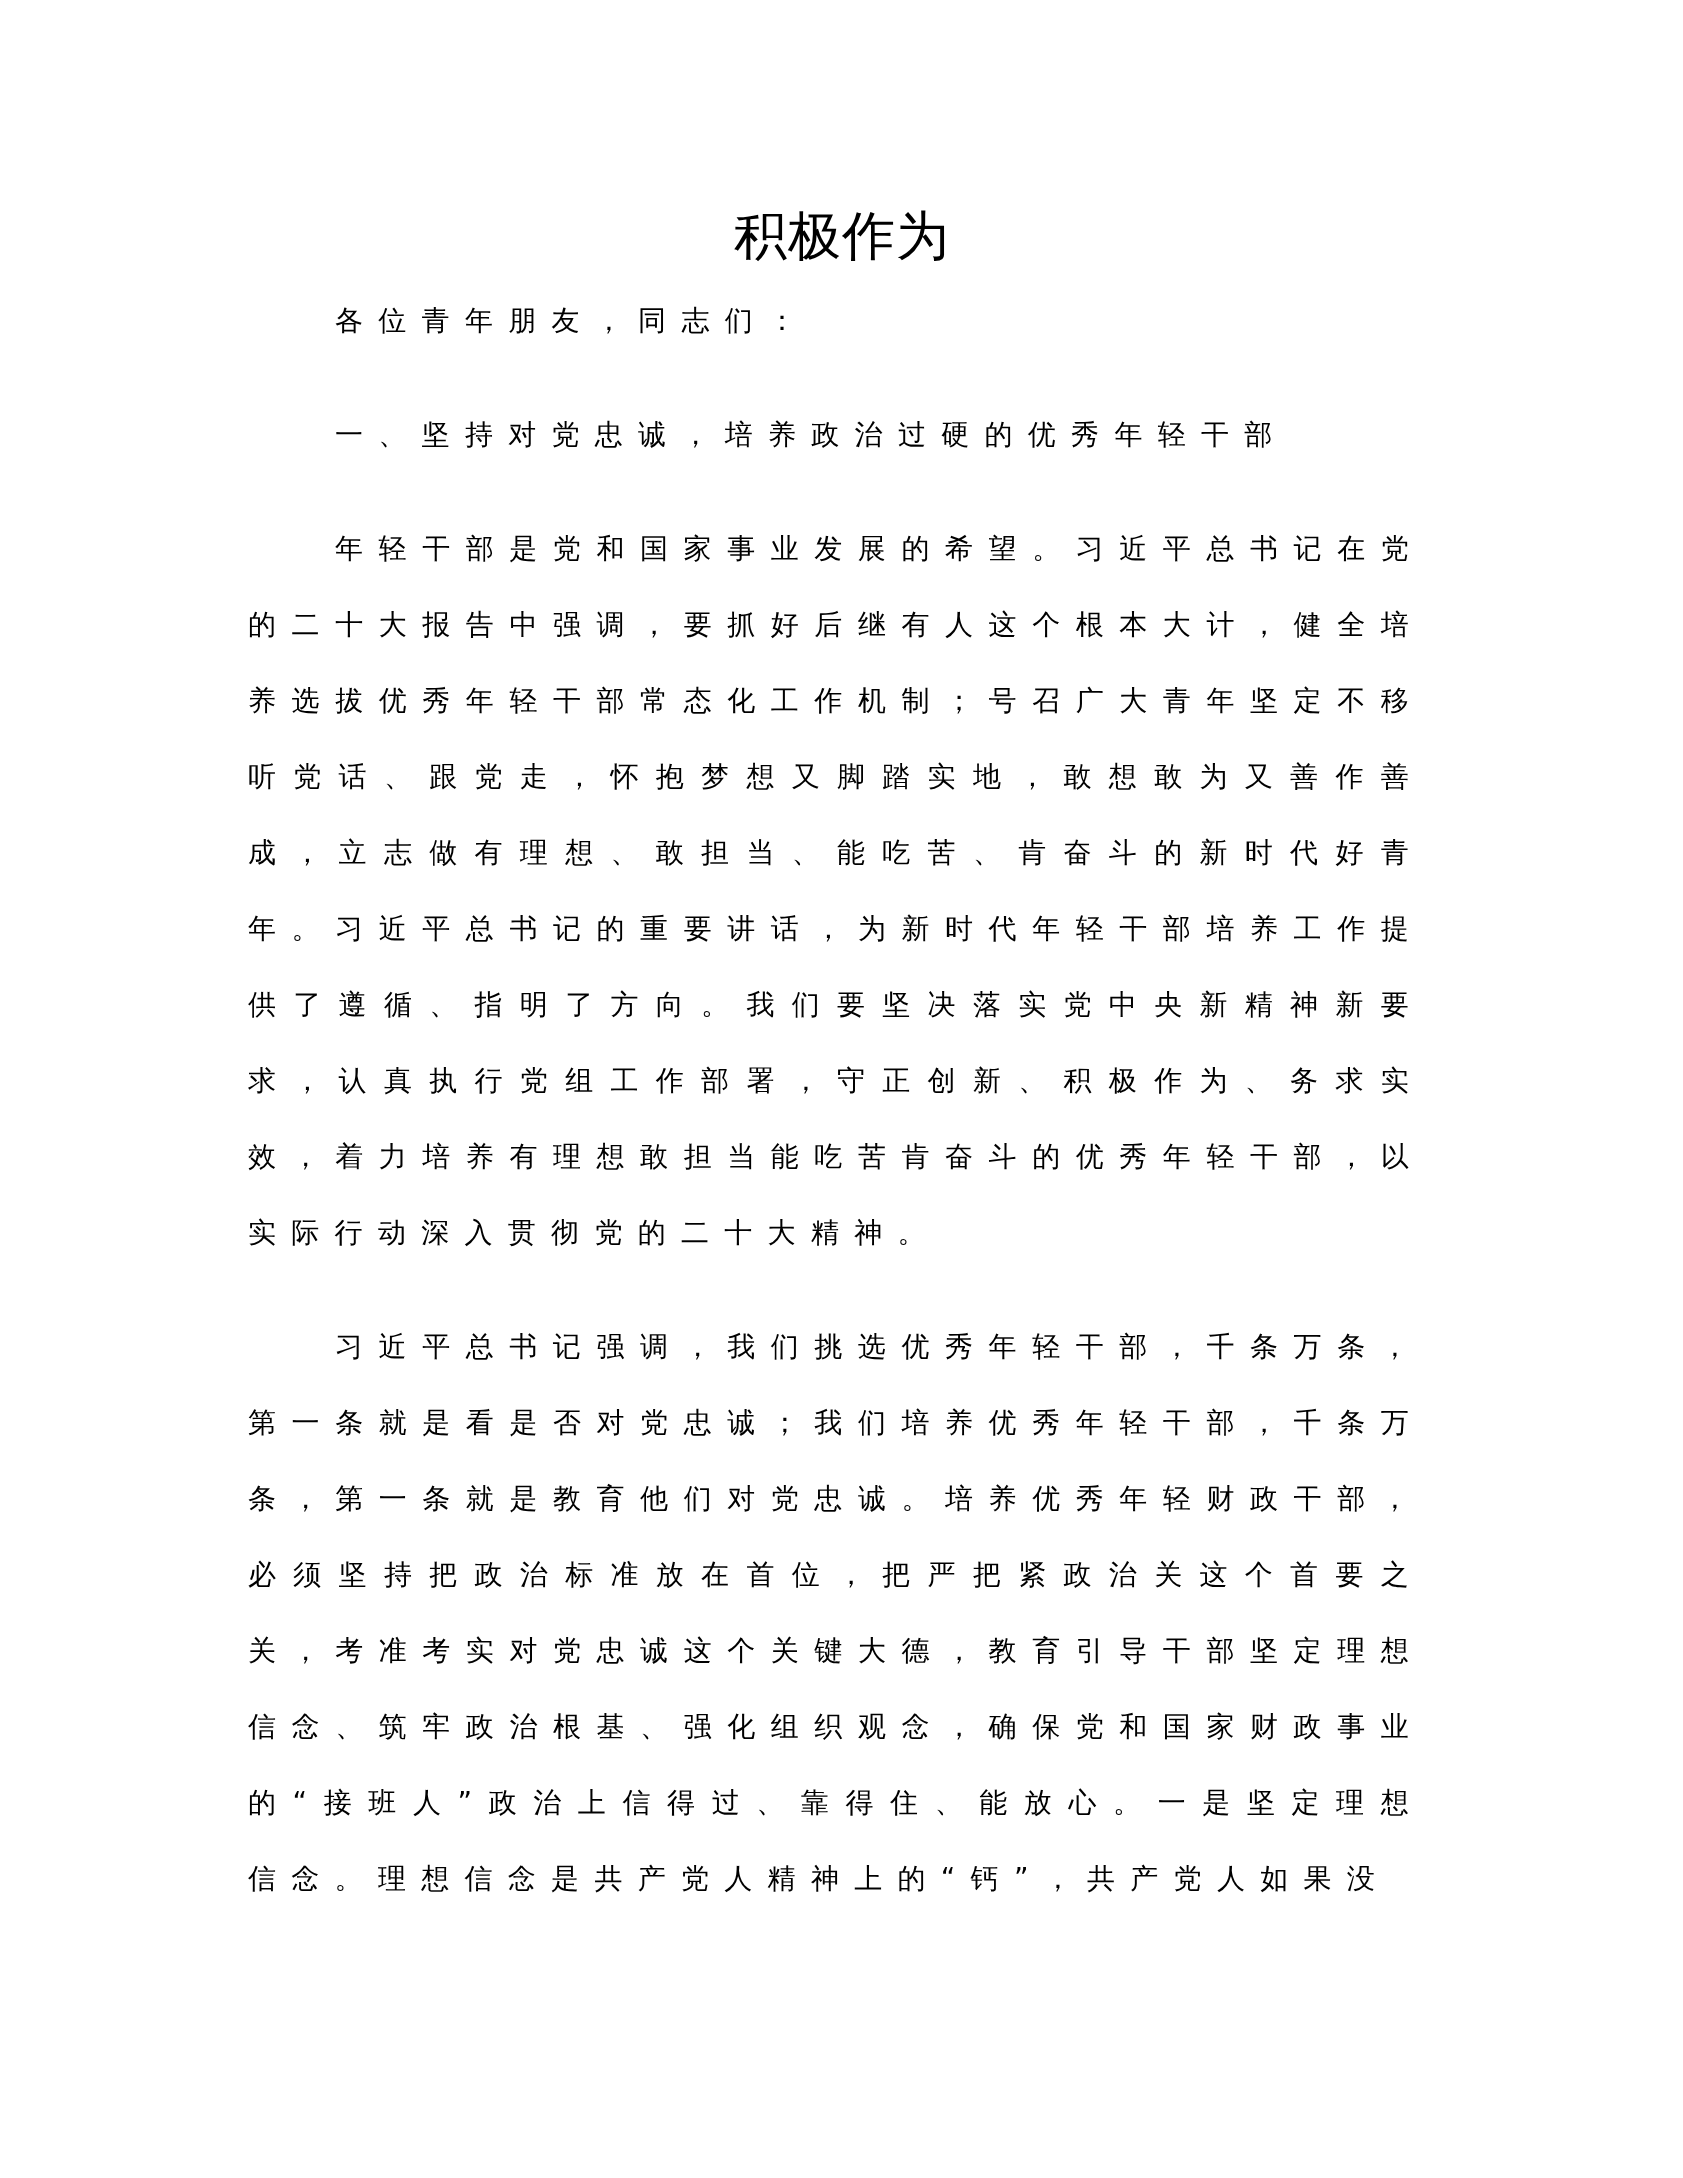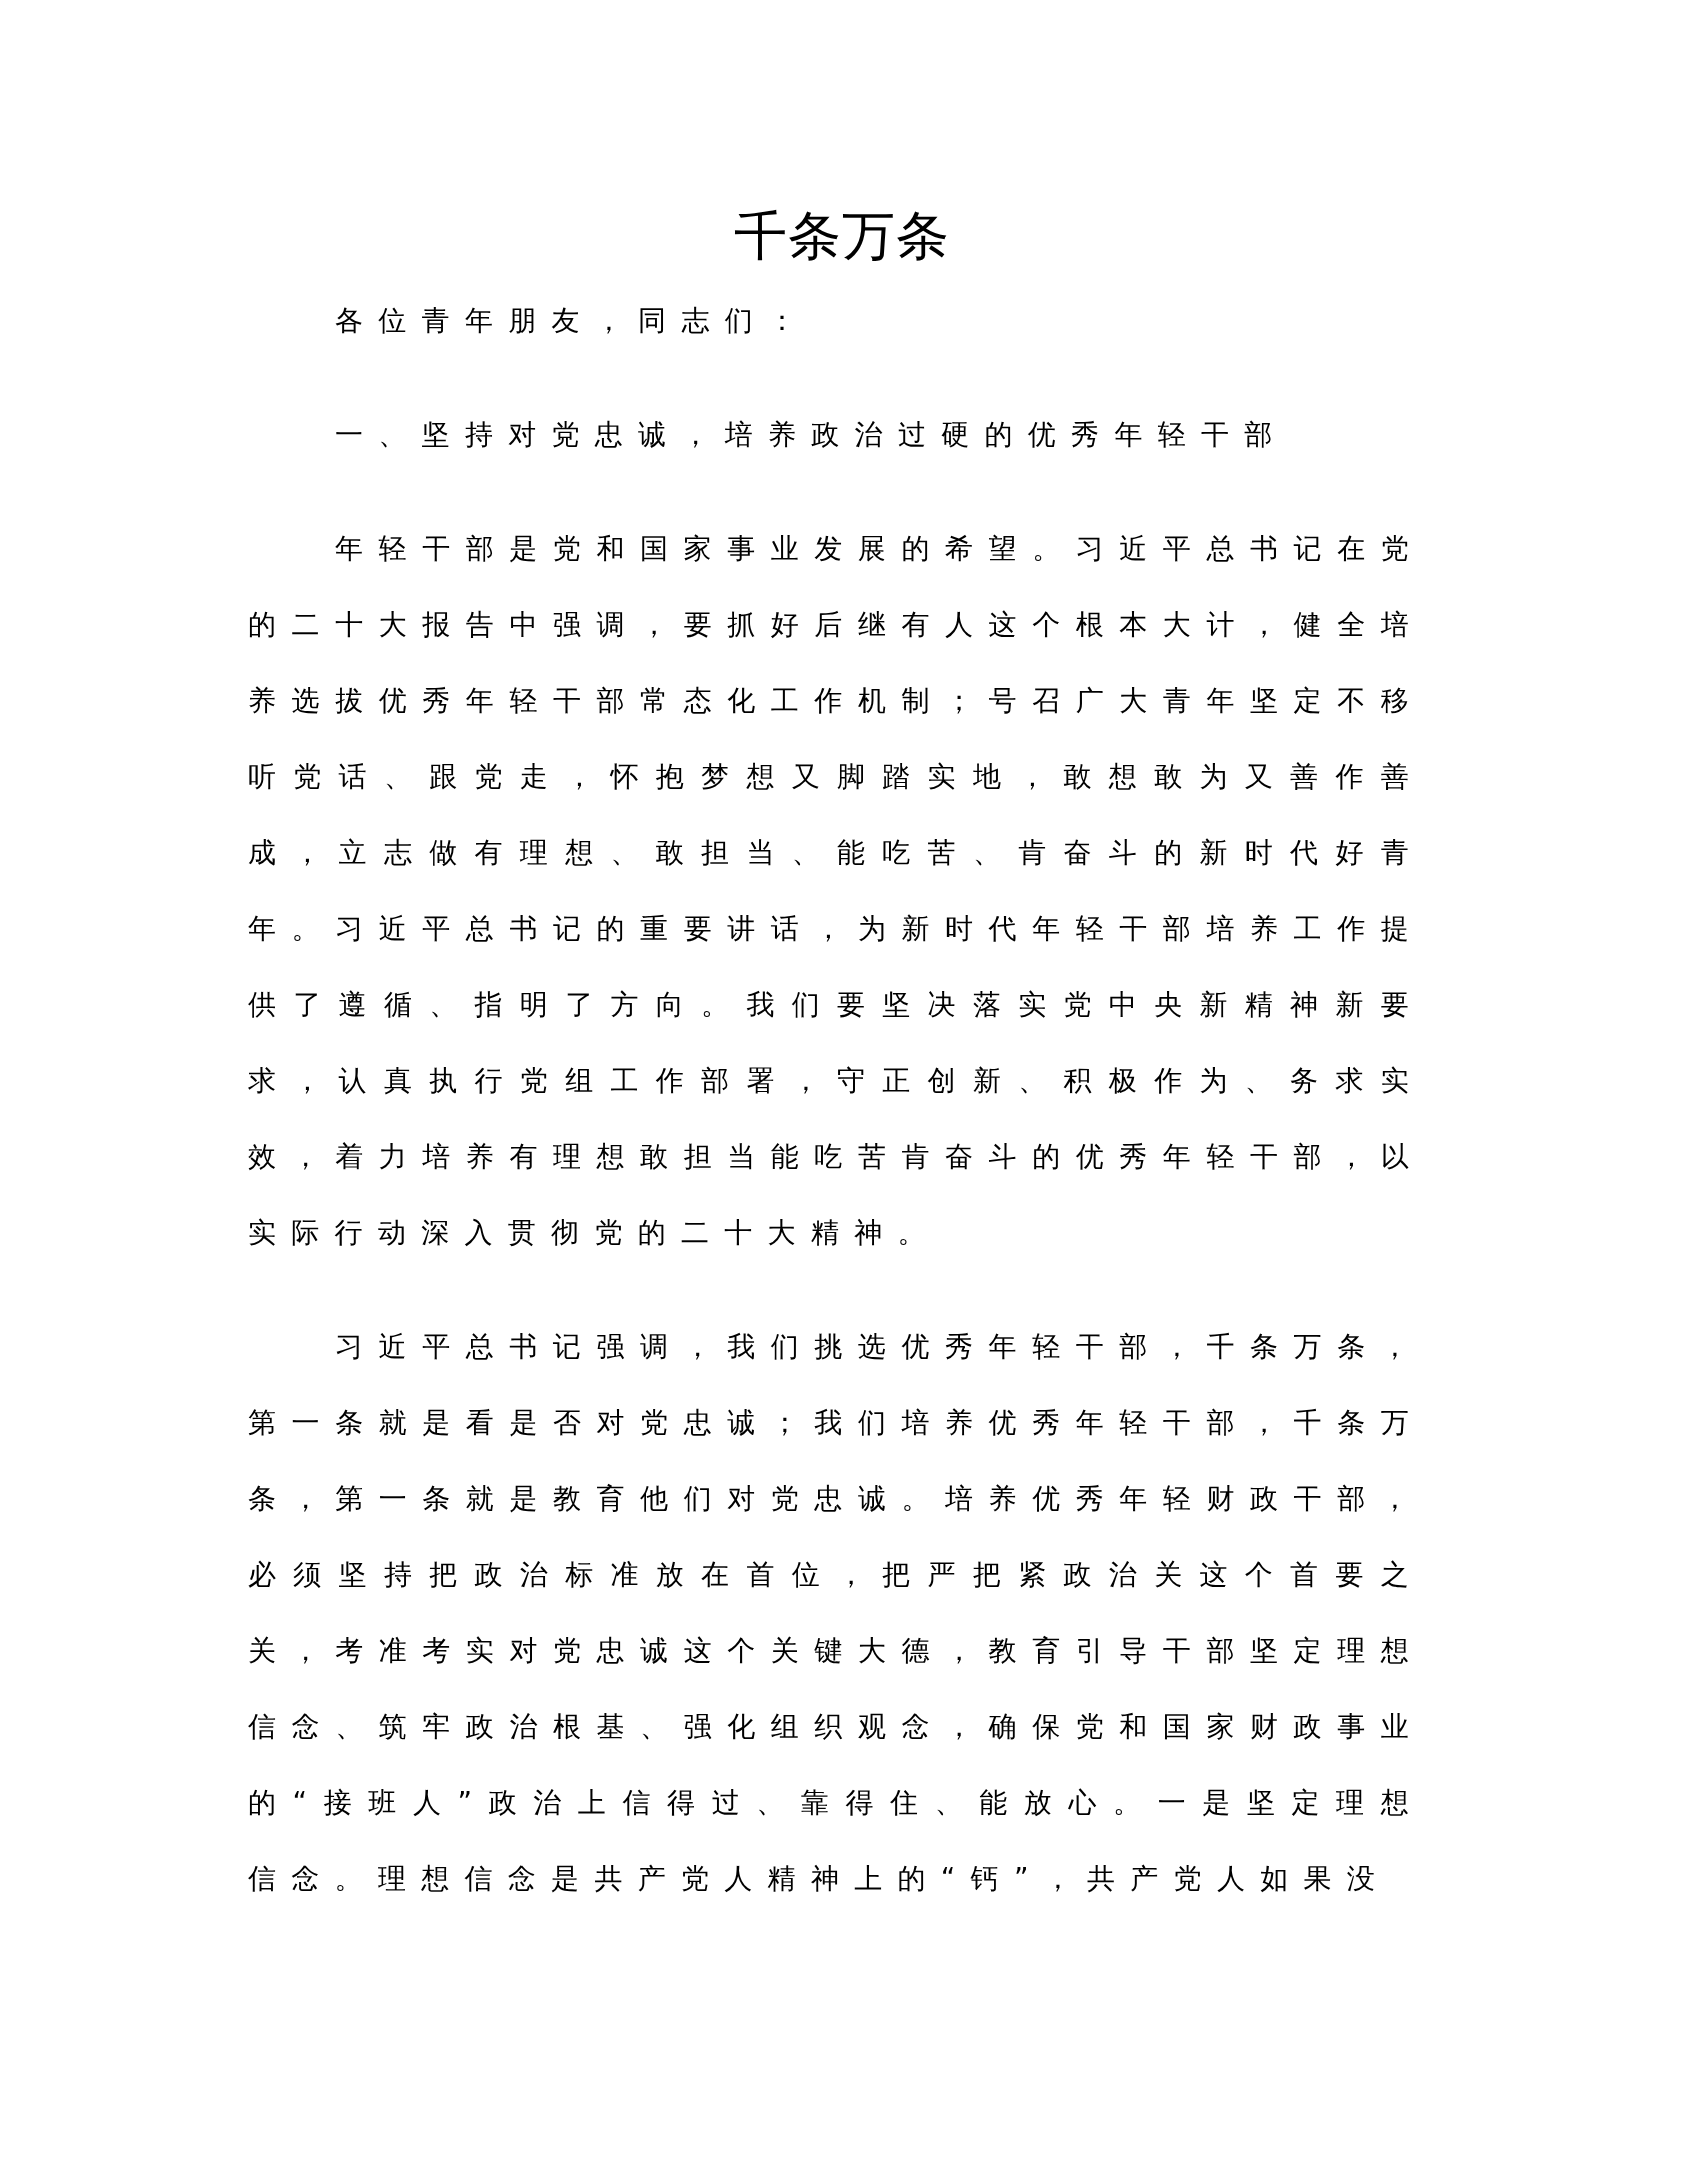--- a/index.html
+++ b/index.html
@@ -40,20 +40,20 @@
       word-break: break-all;
     }
     .greeting { margin-top: 0; }
     .heading { margin-top: 0; }
   </style>
 </head>
 <body>
 
 <div class="page">
   <h1 class="title">
-    <span>千条万条</span>
+    <span>积极作为</span>
   </h1>
   <p class="para greeting">各位青年朋友，同志们：</p>
   <p class="para heading" style="margin-top:38px;">一、坚持对党忠诚，培养政治过硬的优秀年轻干部</p>
   <p class="para" style="margin-top:38px;">年轻干部是党和国家事业发展的希望。习近平总书记在党的二十大报告中强调，要抓好后继有人这个根本大计，健全培养选拔优秀年轻干部常态化工作机制；号召广大青年坚定不移听党话、跟党走，怀抱梦想又脚踏实地，敢想敢为又善作善成，立志做有理想、敢担当、能吃苦、肯奋斗的新时代好青年。习近平总书记的重要讲话，为新时代年轻干部培养工作提供了遵循、指明了方向。我们要坚决落实党中央新精神新要求，认真执行党组工作部署，守正创新、积极作为、务求实效，着力培养有理想敢担当能吃苦肯奋斗的优秀年轻干部，以实际行动深入贯彻党的二十大精神。</p>
   <p class="para" style="margin-top:38px;">习近平总书记强调，我们挑选优秀年轻干部，千条万条，第一条就是看是否对党忠诚；我们培养优秀年轻干部，千条万条，第一条就是教育他们对党忠诚。培养优秀年轻财政干部，必须坚持把政治标准放在首位，把严把紧政治关这个首要之关，考准考实对党忠诚这个关键大德，教育引导干部坚定理想信念、筑牢政治根基、强化组织观念，确保党和国家财政事业的“接班人”政治上信得过、靠得住、能放心。一是坚定理想信念。理想信念是共产党人精神上的“钙”，共产党人如果没</p>
 </div>
 
 
 </body></html>

